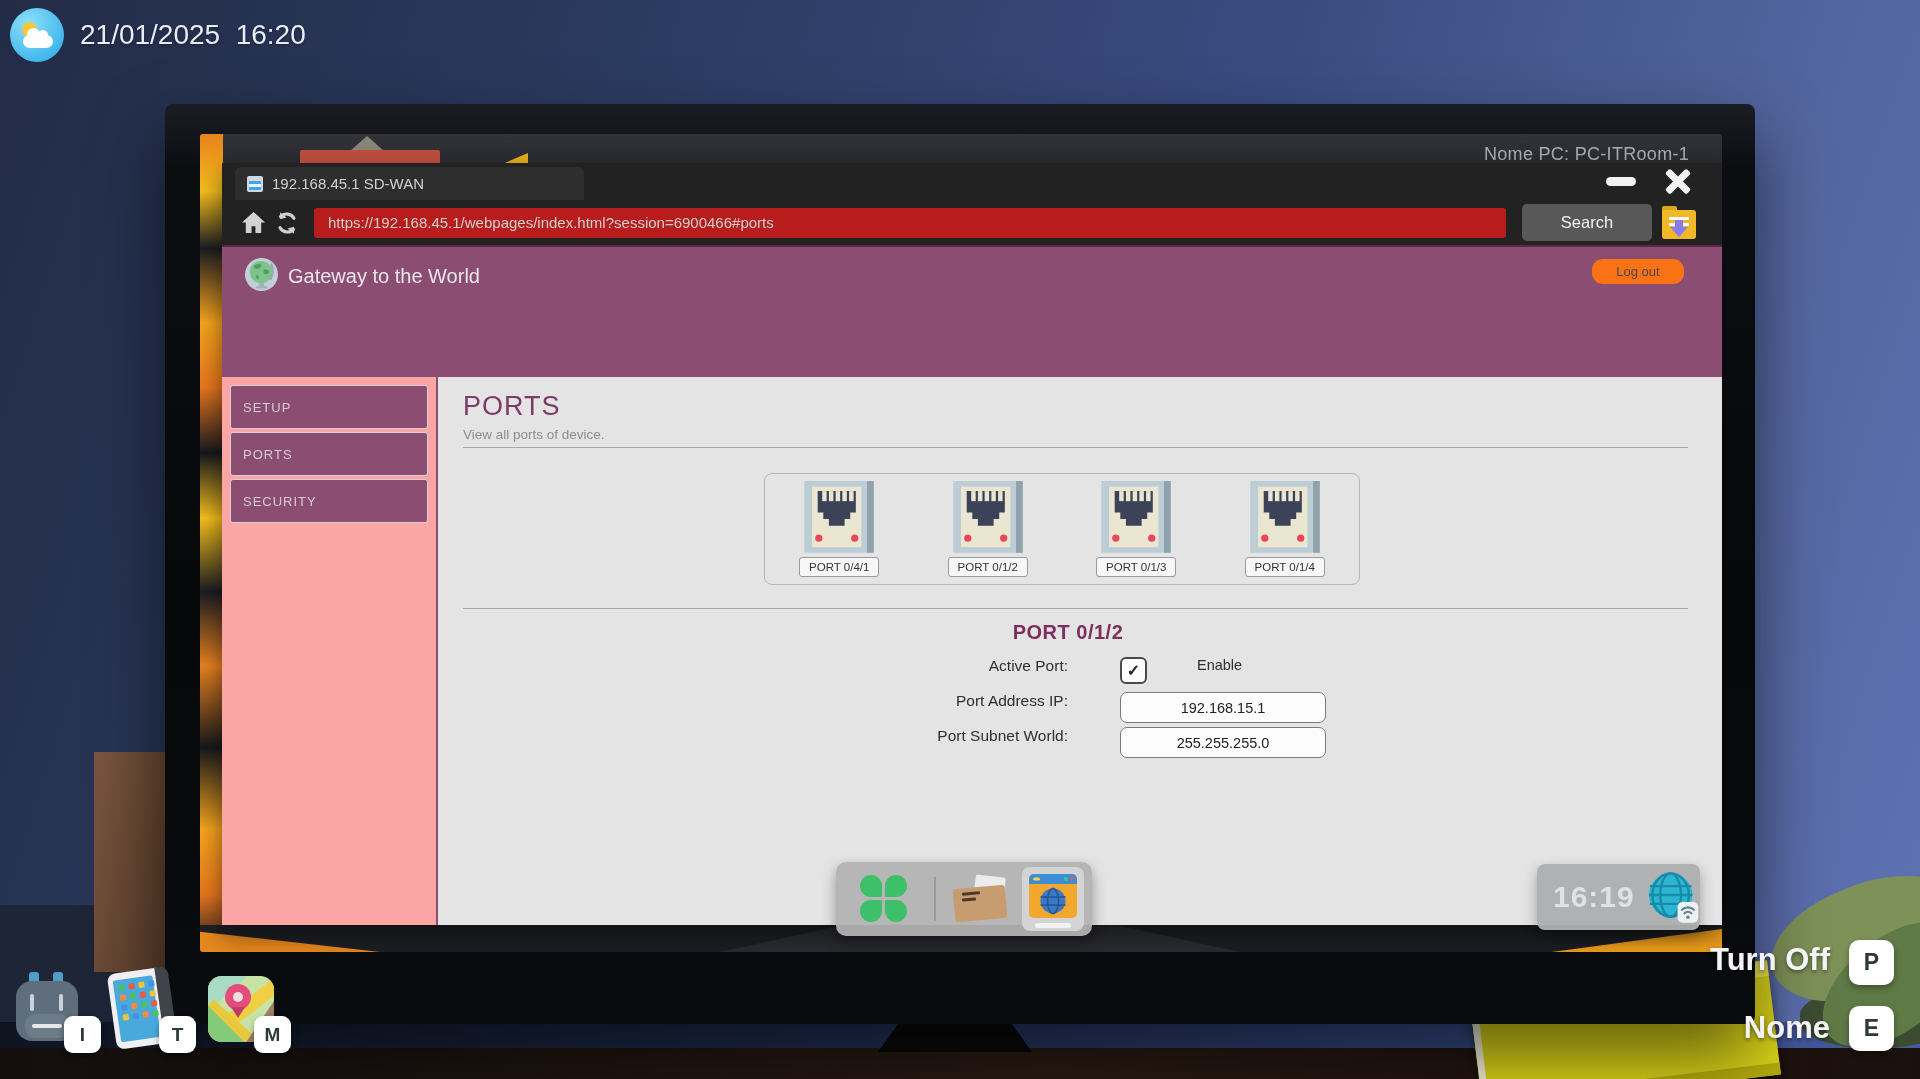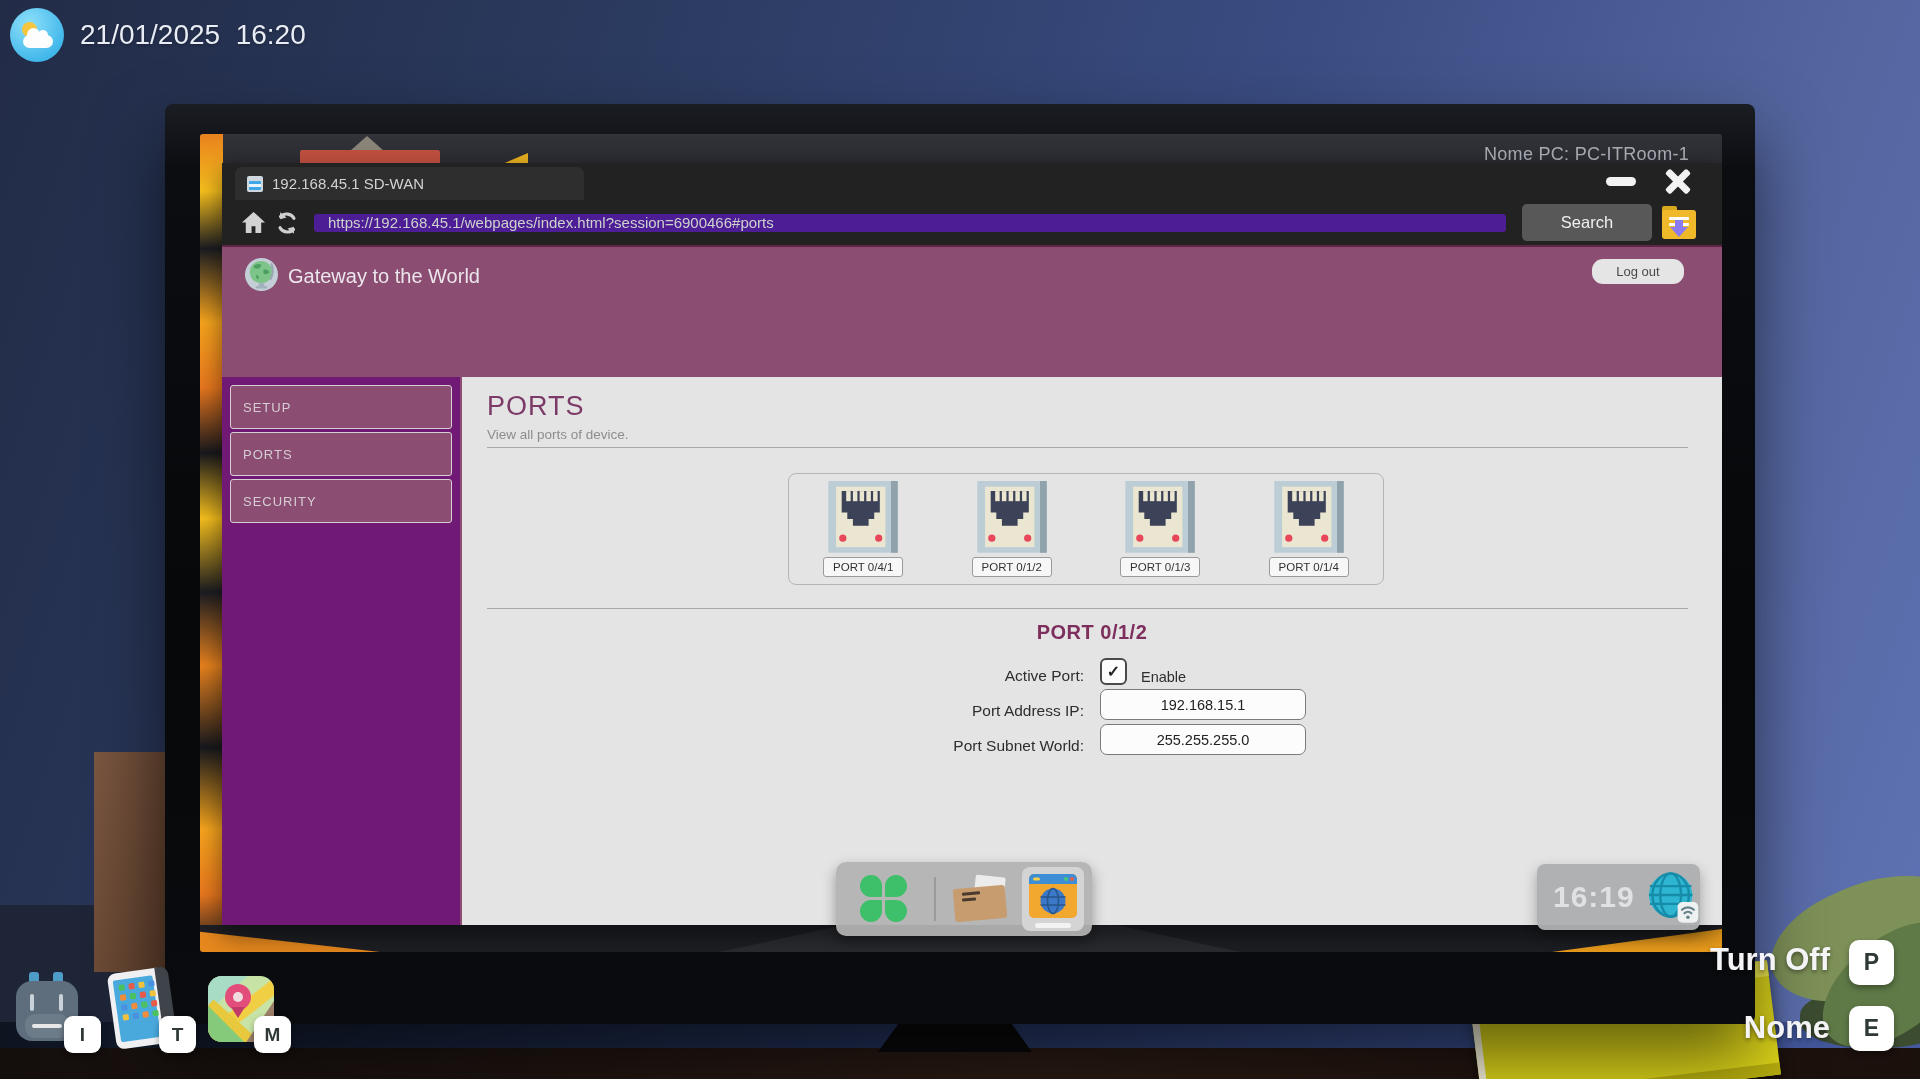--- a/index.html
+++ b/index.html
@@ -46,46 +46,46 @@
   .favicon::after{content:"";position:absolute;left:2px;top:5px;right:2px;bottom:2px;background:#3fa6e8;border-radius:1px;}
   .favicon::before{content:"";position:absolute;left:2px;top:8px;right:2px;height:3px;background:#e8f4fb;z-index:1;}
   .tab-title{font-size:15px;color:#d2d2d2;white-space:nowrap;text-align:right;}
   .win-min{position:absolute;right:86px;top:14px;width:30px;height:9px;border-radius:5px;background:#f2f2f2;}
   .win-close{position:absolute;right:28px;top:2px;width:32px;height:32px;}
   .win-close i{position:absolute;left:1px;top:13px;width:30px;height:7px;border-radius:2px;background:#f2f2f2;}
   .win-close i:first-child{transform:rotate(45deg);}  .win-close i:last-child{transform:rotate(-45deg);}
 
   .toolbar{position:relative;height:45px;background:#222222;display:flex;align-items:center;padding:0 26px 0 14px;}
   .tb-ico{flex:0 0 auto;display:flex;align-items:center;justify-content:center;width:34px;height:34px;}
-  .urlbox{flex:1;height:18px;margin:0 6px 0 10px;background:#4c1d95;border:none;border-radius:3px;color:#cdd2cd;font-size:15px;padding:0 14px;font-family:"Liberation Sans",sans-serif;outline:none;}
+  .urlbox{flex:1;height:30px;margin:0 6px 0 10px;background:#b91c1c;border:none;border-radius:3px;color:#cdd2cd;font-size:15px;padding:0 14px;font-family:"Liberation Sans",sans-serif;outline:none;}
   .search-btn{flex:0 0 auto;width:130px;height:37px;background:#585858;border:none;border-radius:5px;color:#f0f0f0;font-size:16.5px;font-family:"Liberation Sans",sans-serif;margin:0 10px;}
   .bookmark{flex:0 0 auto;position:relative;width:34px;height:33px;}
   .bm-tab{position:absolute;left:0;top:0;width:15px;height:7px;background:#d8a91e;border-radius:2px 2px 0 0;}
   .bm-body{position:absolute;left:0;top:4px;width:34px;height:29px;background:#f0b929;border-radius:3px;}
   .bm-line{position:absolute;left:7px;width:20px;height:3px;background:#fdfdfd;border-radius:1px;}
   .bm-arrow-stem{position:absolute;left:13px;top:14px;width:8px;height:8px;background:#8a7cf0;}
   .bm-arrow-head{position:absolute;left:8px;top:21px;width:0;height:0;border-left:9px solid transparent;border-right:9px solid transparent;border-top:10px solid #8a7cf0;}
 
   .siteheader{position:relative;height:132px;background:#8b4d71;border-top:2px solid #5e2544;box-sizing:border-box;}
   .sh-title{position:absolute;left:66px;top:18px;font-size:20px;color:#ece6ec;}
-  .logout-btn{position:absolute;right:38px;top:12px;width:92px;height:25px;background:#e5e5e5;border:none;border-radius:11px;color:#4a4a4a;font-size:13px;font-family:"Liberation Sans",sans-serif;}
+  .logout-btn{position:absolute;right:38px;top:12px;width:92px;height:25px;background:#f97316;border:none;border-radius:11px;color:#4a4a4a;font-size:13px;font-family:"Liberation Sans",sans-serif;}
 
   .content{position:relative;height:548px;background:#e4e4e4;display:flex;}
-  .sidebar{width:240px;box-sizing:border-box;border-right:2px solid #8b4d71;background:#701a75;padding-top:8px;}
+  .sidebar{width:216px;box-sizing:border-box;border-right:2px solid #8b4d71;background:#fca5a5;padding-top:8px;}
   .nav-item{height:42px;margin:0 8px 3px 8px;background:#8b4d71;border:1px solid #d8cfd6;border-radius:3px;display:flex;align-items:center;padding-left:12px;font-size:13px;letter-spacing:1px;color:#d6cdd4;}
   .main{position:relative;flex:1;}
   .page-title{position:absolute;left:25px;top:14px;font-size:27px;font-weight:500;letter-spacing:1px;color:#7c3a68;}
   .page-sub{position:absolute;left:25px;top:50px;font-size:13.5px;color:#8d8d8d;}
   .hr{position:absolute;left:25px;right:34px;height:1px;background:#a8a8a8;}
   .ports-box{position:absolute;left:326px;top:96px;width:596px;height:112px;border:1px solid #b5b5b5;border-radius:8px;display:flex;justify-content:space-around;align-items:flex-start;padding-top:7px;box-sizing:border-box;}
   .port-cell{width:112px;display:flex;flex-direction:column;align-items:center;}
   .port-label{margin-top:2px;padding:3px 9px;border:1px solid #9a9a9a;border-radius:3px;background:#f7f7f7;font-size:11.5px;color:#333;white-space:nowrap;}
   .detail{position:absolute;left:300px;top:244px;width:660px;}
   .d-title{text-align:center;font-size:20px;font-weight:bold;color:#7d2e5d;letter-spacing:.5px;}
-  .d-row{position:absolute;left:8px;width:660px;height:28px;display:flex;align-items:flex-end;}
+  .d-row{position:absolute;left:16px;width:660px;height:28px;display:flex;align-items:flex-start;gap:36px;}
   .d-label{width:330px;text-align:right;padding-right:16px;box-sizing:border-box;font-size:15.5px;color:#2e2e2e;font-weight:500;}
   .checkbox{width:23px;height:23px;border:2px solid #4a4a4a;border-radius:6px;background:#fdfdfd;display:flex;align-items:center;justify-content:center;font-size:16px;font-weight:bold;color:#222;}
   .enable-lbl{margin-left:14px;font-size:14.5px;color:#2e2e2e;}
   .d-input{width:200px;height:27px;border:1.5px solid #7a7a7a;border-radius:7px;background:#fcfcfc;text-align:center;font-size:14.5px;color:#222;font-family:"Liberation Sans",sans-serif;outline:none;}
 
   
   .dock{position:absolute;left:636px;top:728px;width:256px;height:74px;background:rgba(178,178,178,.94);border-radius:10px;z-index:3;box-shadow:0 6px 14px rgba(0,0,0,.35);}
   .clover{position:absolute;left:24px;top:13px;width:47px;height:47px;display:grid;grid-template-columns:22px 22px;grid-template-rows:22px 22px;gap:3px;}
   .clover i{background:#3ec06b;}
   .clover i:nth-child(1){border-radius:55% 55% 6% 55%;}

